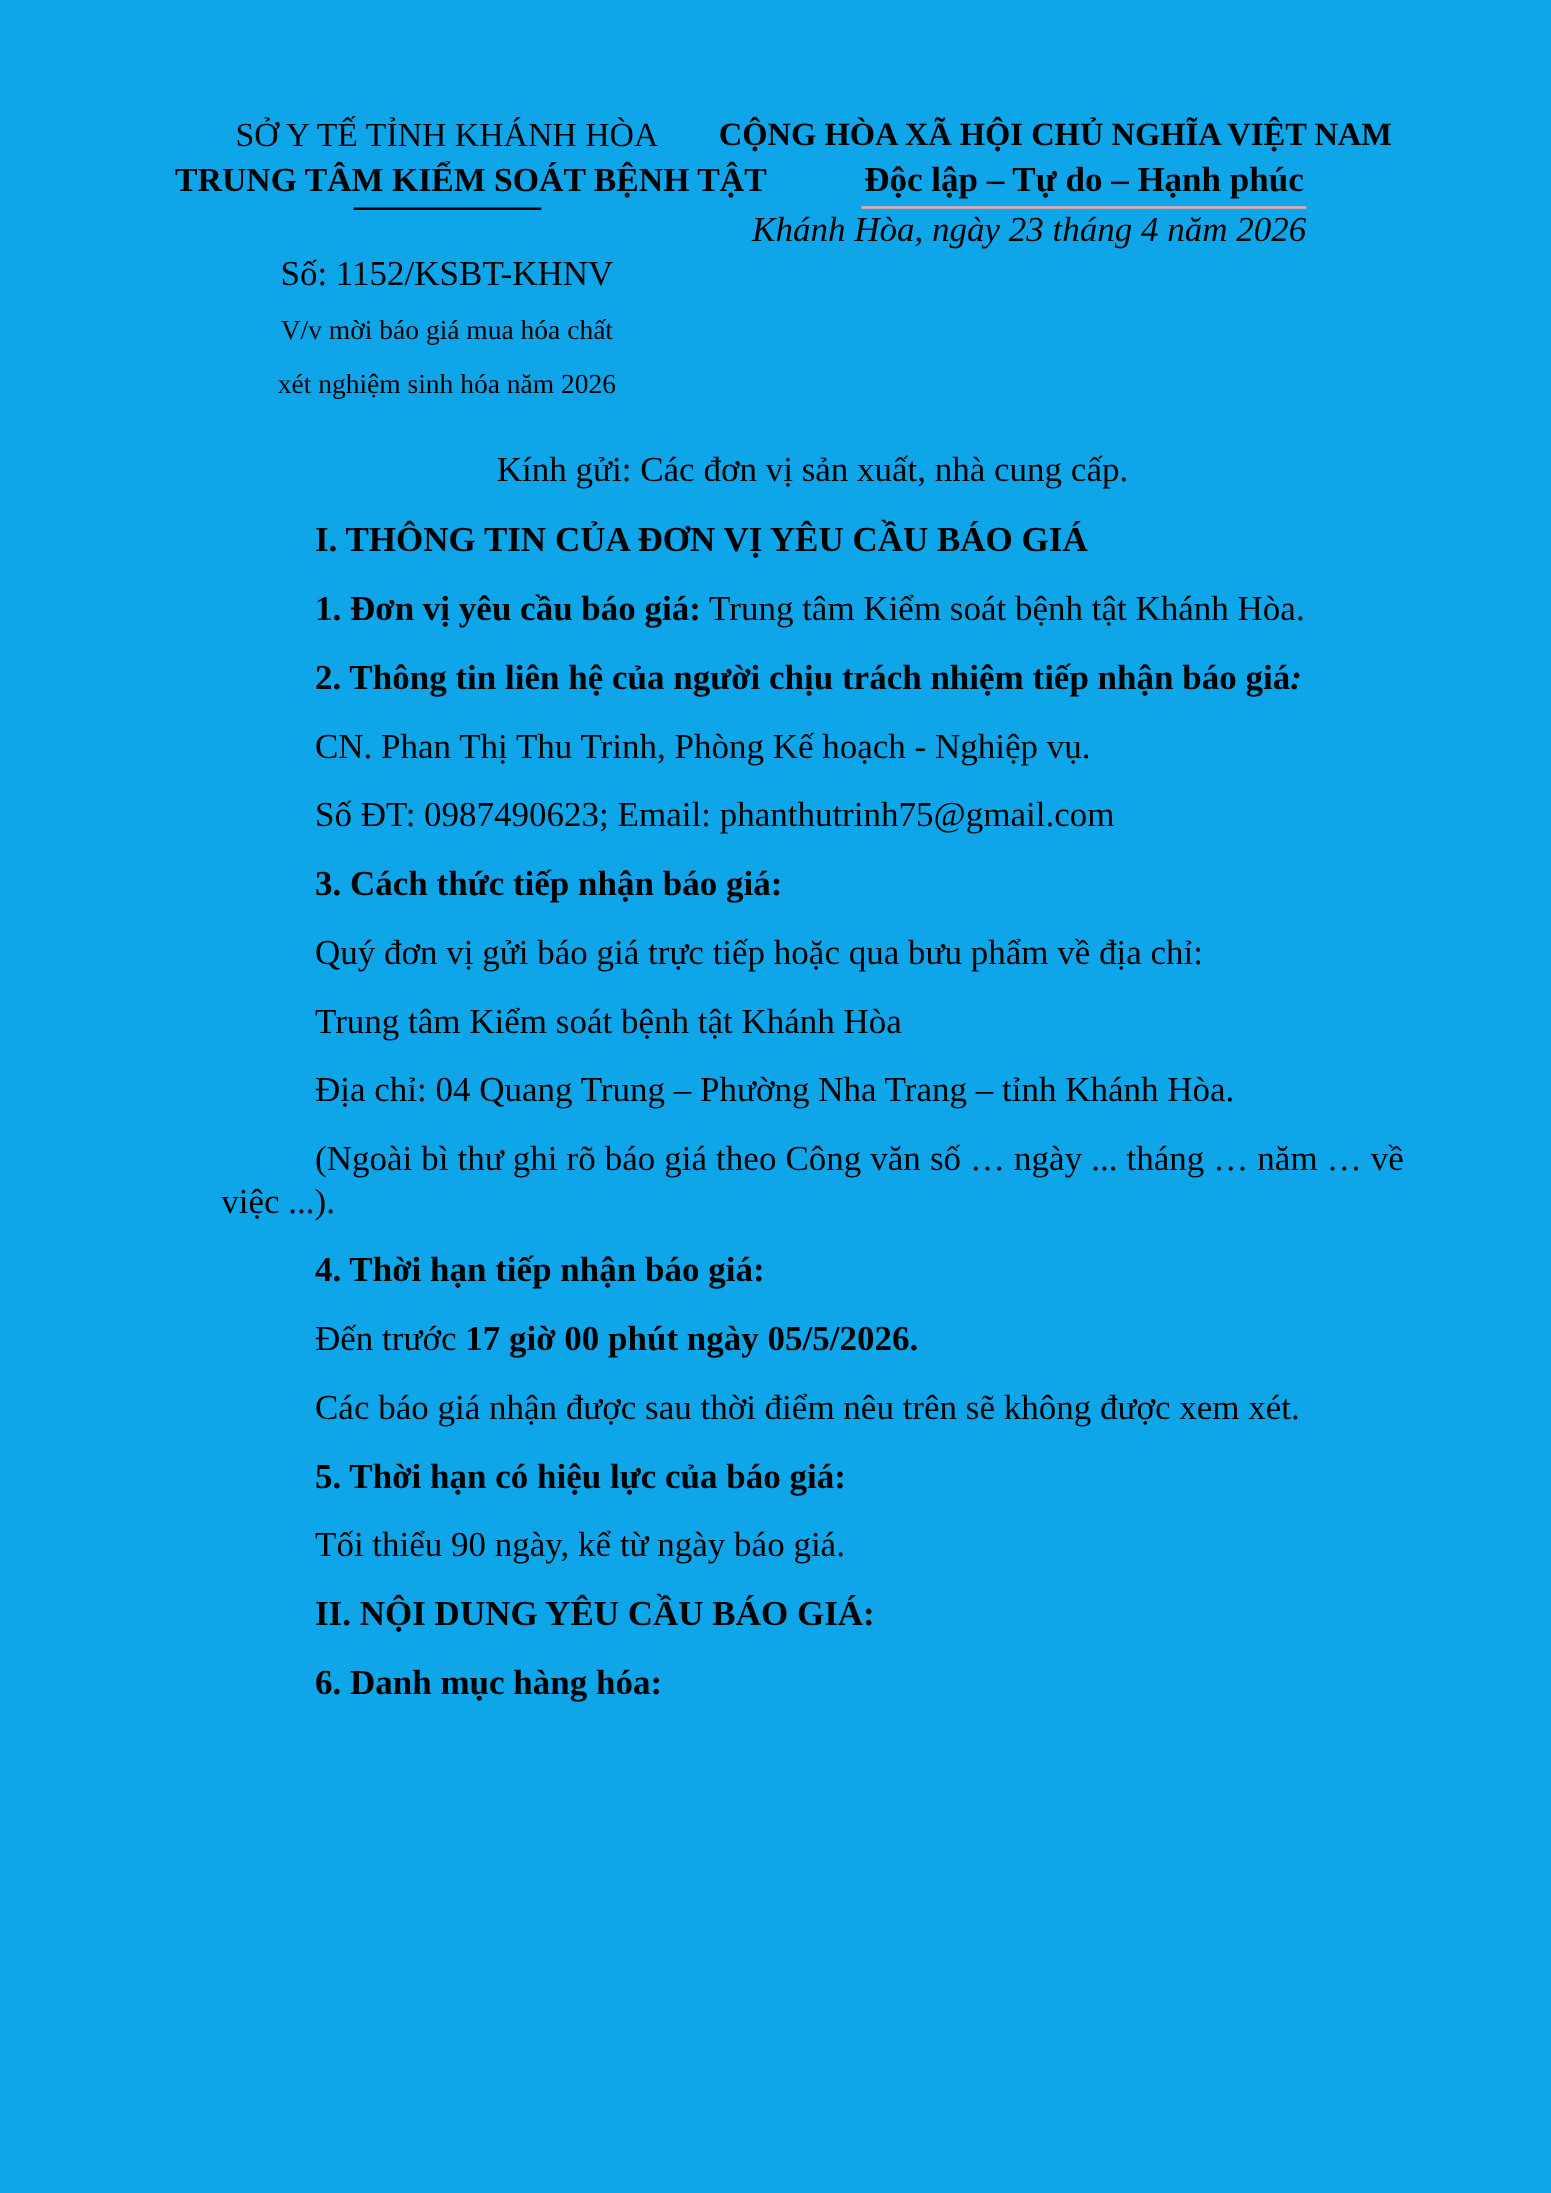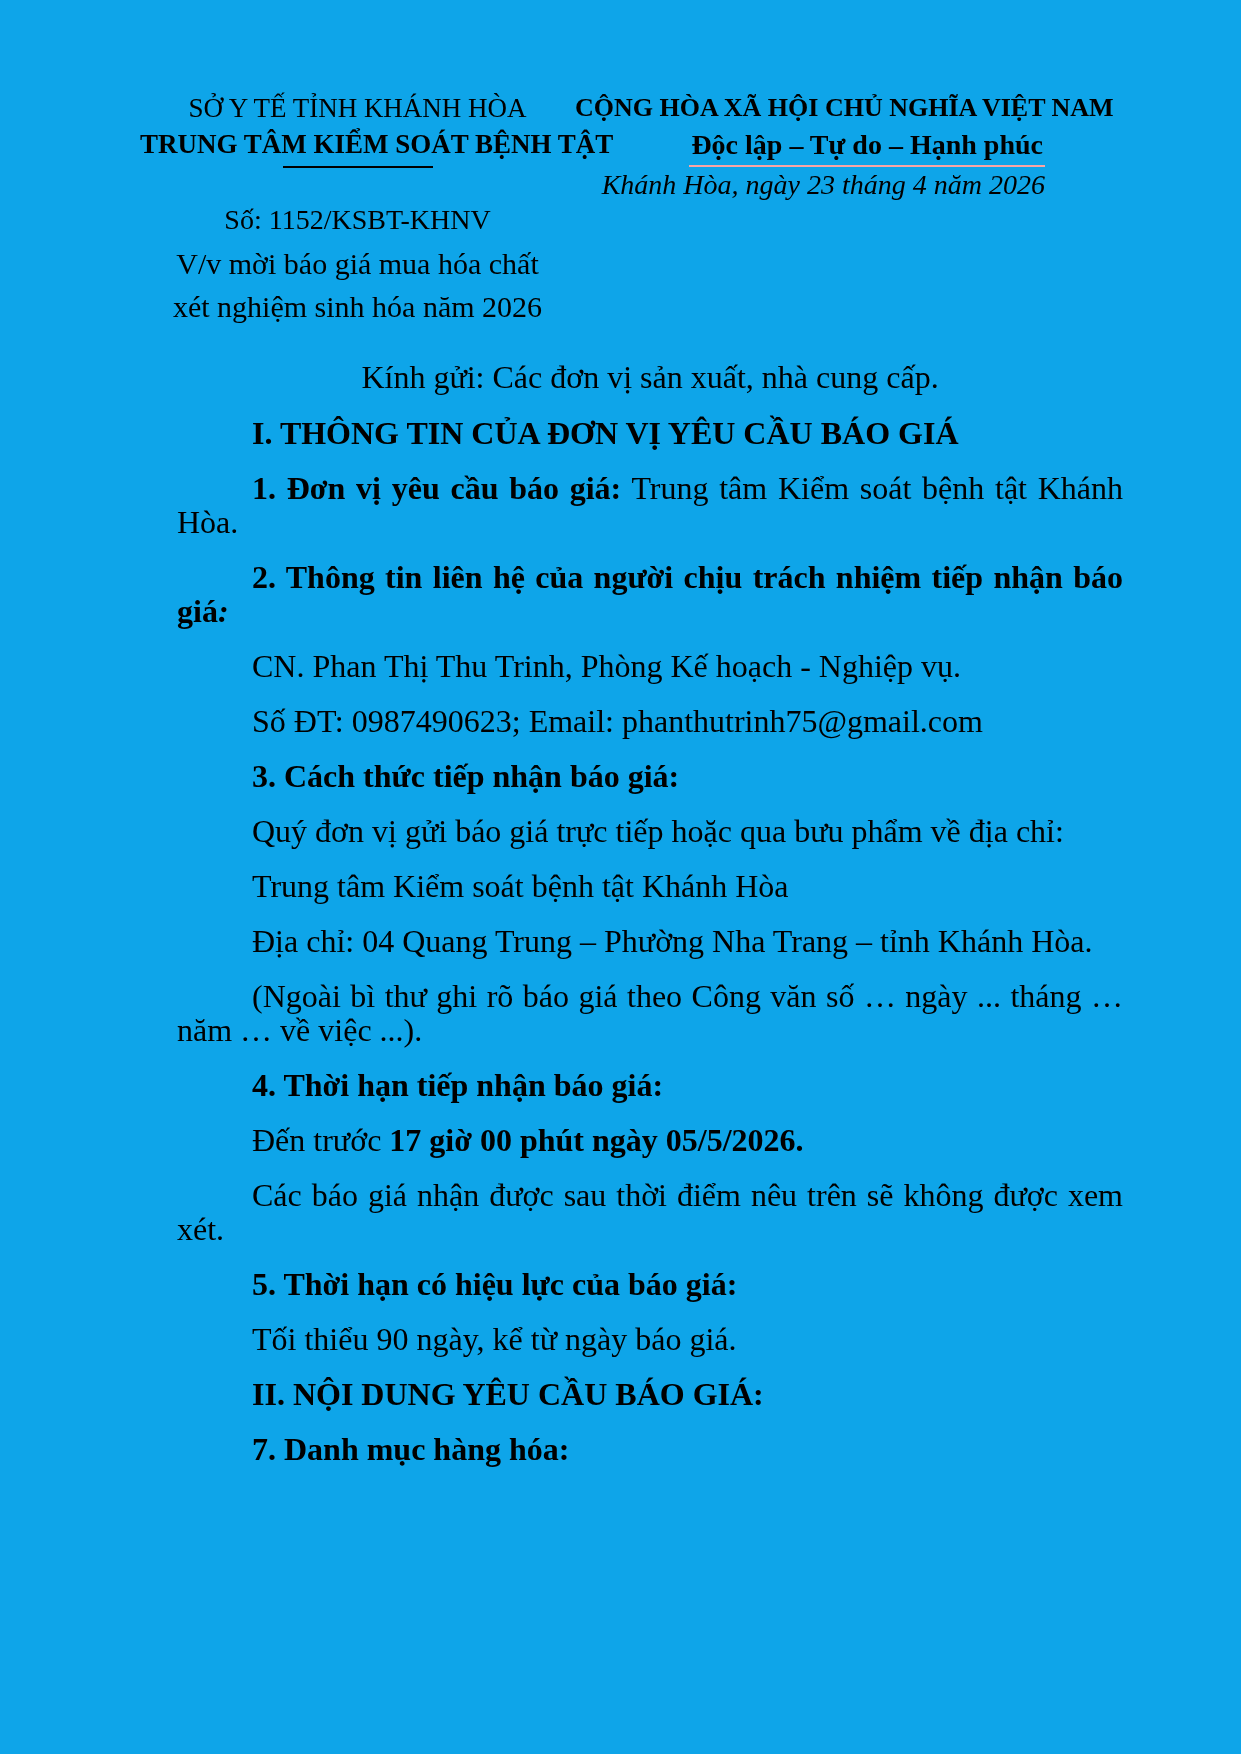--- a/index.html
+++ b/index.html
@@ -18,29 +18,29 @@
     display: flex;
     align-items: flex-start;
     padding: 90px 0 0 140px;
   }
   .h-left  { width: 435px; text-align: center; flex: 0 0 auto; }
   .h-right { width: 470px; text-align: right; flex: 0 0 auto; }
   .h-left .l1 { font-size: 27px; line-height: 36px; white-space: nowrap; }
   .h-left .l2 { font-size: 27px; line-height: 36px; font-weight: bold; white-space: nowrap; }
   .h-rule { width: 150px; border-bottom: 2px solid #000; margin: 4px auto 0; height: 0; }
   .doc-number { margin-top: 34px; font-size: 28px; line-height: 36px; white-space: nowrap; }
-  .subject { margin-top: 10px; font-size: 30px; line-height: 32px; white-space: nowrap; }
+  .subject { margin-top: 10px; font-size: 22px; line-height: 32px; white-space: nowrap; }
   .h-right .l1 { font-size: 26px; line-height: 36px; font-weight: bold; white-space: nowrap; }
   .h-right .l2 { font-size: 28px; line-height: 34px; font-weight: bold; margin-top: 2px; }
   .h-right .l2 span { display: inline-block; border-bottom: 2px solid #fca5a5; padding: 0 2px 3px; white-space: nowrap; }
   .dateline { font-size: 28px; line-height: 36px; font-style: italic; white-space: nowrap; }
   
   .main {
     padding: 0 118px 0 177px;
-    font-size: 32px;
+    font-size: 28px;
     line-height: 34px;
   }
   .salutation { text-align: center; margin-top: 36px; line-height: 36px; }
   .para {
     margin: 21px 0 0 0;
     text-indent: 75px;
     text-align: justify;
   }
   .intro { margin-top: 96px; }
   .bold   { font-weight: bold; }
@@ -97,16 +97,16 @@
     <p class="para"><span>Đến trước </span><span class="bold">17 giờ 00 phút ngày 05/5/2026.</span></p>
 
     <p class="para">Các báo giá nhận được sau thời điểm nêu trên sẽ không được xem xét.</p>
 
     <p class="para bold">5. Thời hạn có hiệu lực của báo giá:</p>
 
     <p class="para">Tối thiểu 90 ngày, kể từ ngày báo giá.</p>
 
     <p class="para bold">II. NỘI DUNG YÊU CẦU BÁO GIÁ:</p>
 
-    <p class="para bold">7. Danh mục hàng hóa:</p>
+    <p class="para bold">6. Danh mục hàng hóa:</p>
   </div>
 
 </div>
 
 </body></html>

